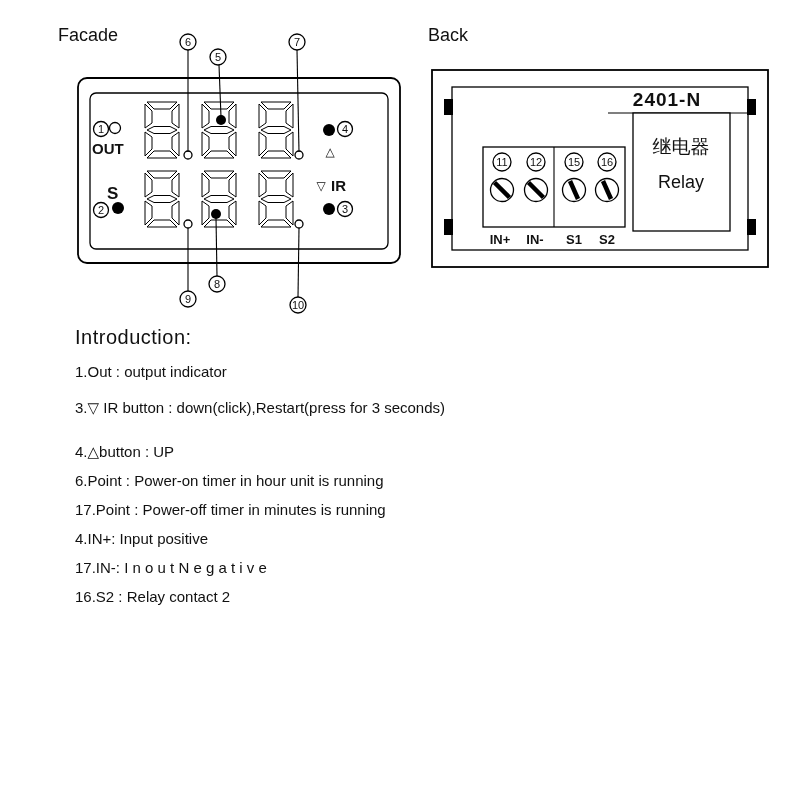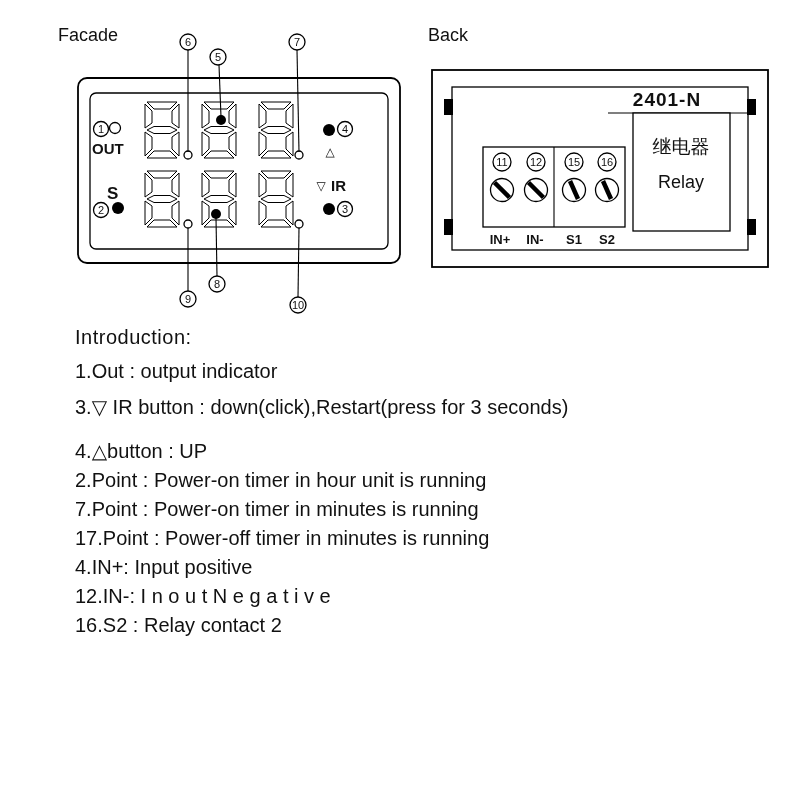--- a/index.html
+++ b/index.html
@@ -22,21 +22,21 @@
   .lbl-bold { font-size:15px; font-weight:bold; }
   .s17 { font-size:17px; }
   .sym { font-size:12px; text-anchor:middle; }
   .model { font-size:19px; font-weight:bold; text-anchor:middle; letter-spacing:1px; }
   .relay-cn { font-size:19px; text-anchor:middle; }
   .relay-en { font-size:18px; text-anchor:middle; }
   .pin { font-size:13px; font-weight:bold; text-anchor:middle; }
 
   .intro { position:absolute; left:54px; top:326px; width:700px;margin-left:21px; }
   .intro-heading { font-size:20px; line-height:22px; margin-bottom:14px; letter-spacing:0.5px; }
-  .intro-item { font-size:20px; line-height:19px; margin-bottom:10px; }
+  .intro-item { font-size:15px; line-height:19px; margin-bottom:10px; }
   .gap7  { padding-top:7px; }
   .gap15 { padding-top:15px; }
 </style>
 </head>
 <body>
 
 <svg class="diagram-svg" width="800" height="322" viewBox="0 0 800 322">
 
   <g>
     <text x="58" y="41" class="section-title">Facade</text>
@@ -193,19 +193,18 @@
     <text x="574" y="244" class="pin">S1</text>
     <text x="607" y="244" class="pin">S2</text>
   </g>
 </svg>
 
 <div class="intro">
   <div class="intro-heading">Introduction:</div>
   <div class="intro-item">1.Out :  output indicator</div>
   <div class="intro-item gap7">3.▽ IR button : down(click),Restart(press for 3 seconds)</div>
   <div class="intro-item gap15">4.△button : UP</div>
-  <div class="intro-item">2.Point : Power-on timer in hour unit is running</div>
-  <div class="intro-item">7.Point : Power-on timer in minutes is running</div>
+  <div class="intro-item">6.Point : Power-on timer in hour unit is running</div>
   <div class="intro-item">17.Point : Power-off timer in minutes is running</div>
   <div class="intro-item">4.IN+: Input positive</div>
-  <div class="intro-item">12.IN-: I n o u t   N e g a t i v e</div>
+  <div class="intro-item">17.IN-: I n o u t   N e g a t i v e</div>
   <div class="intro-item">16.S2 : Relay contact 2</div>
 </div>
 
 </body></html>

